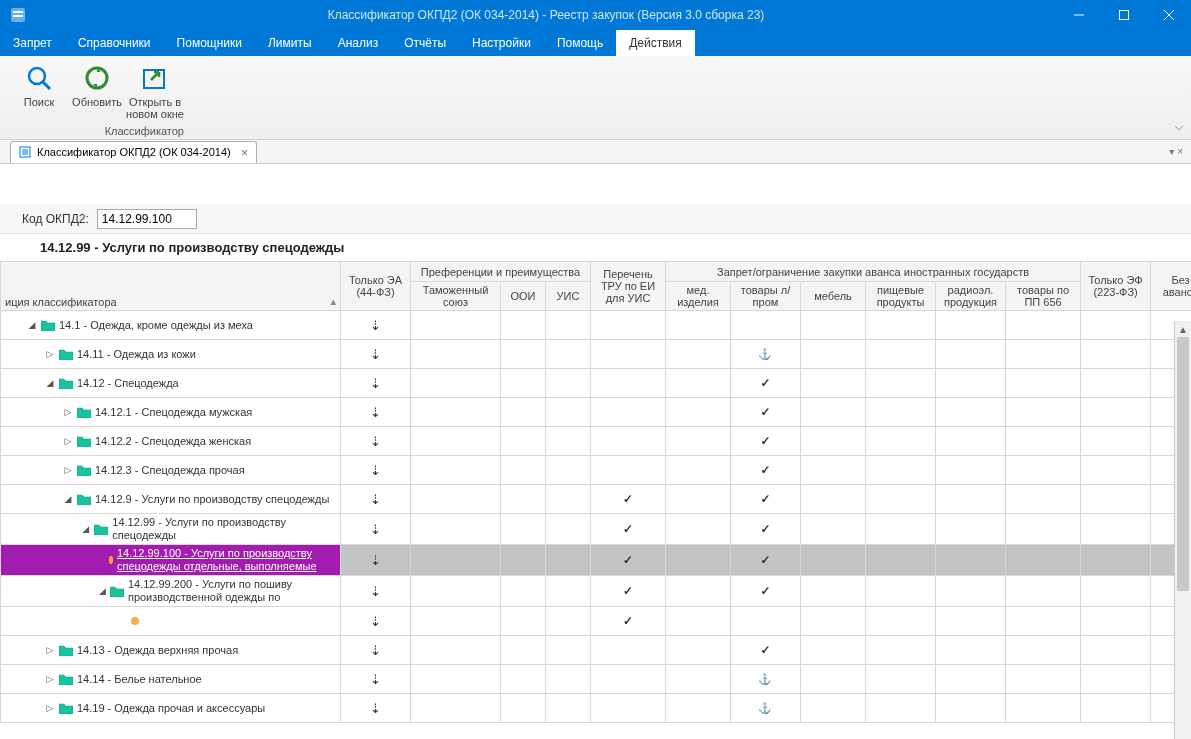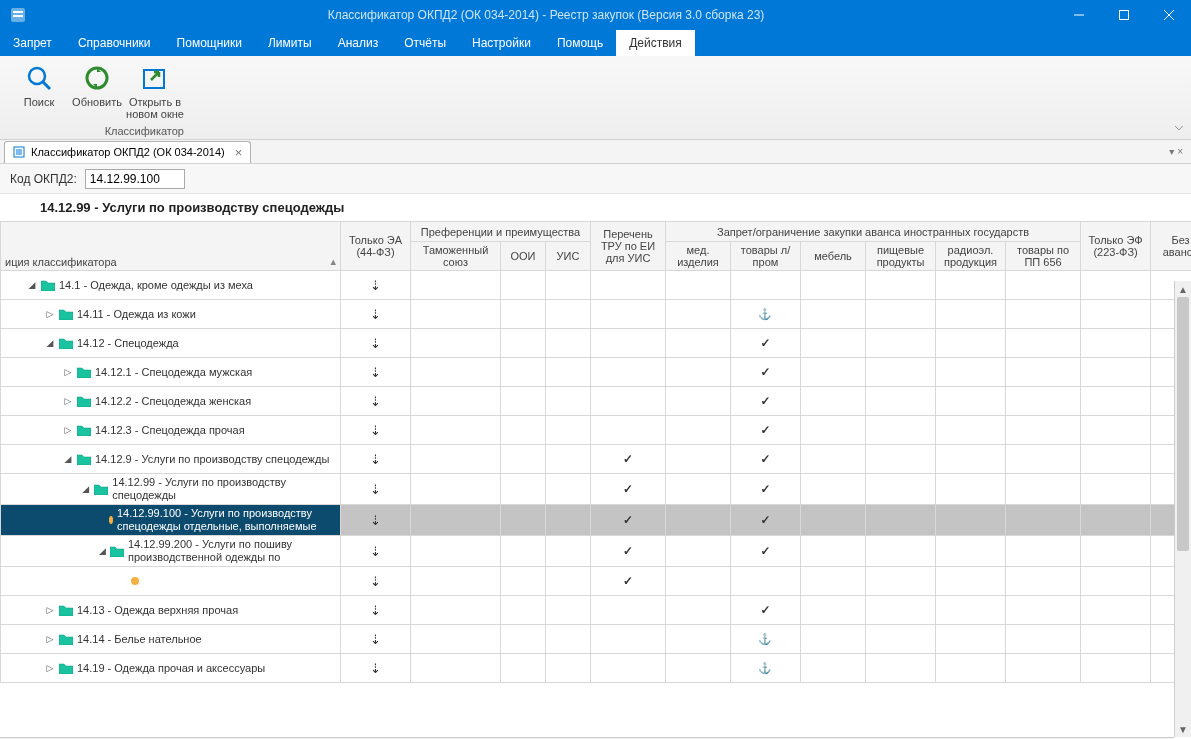--- a/index.html
+++ b/index.html
@@ -16,40 +16,40 @@
 .menubar > div { padding: 0 13px; display: flex; align-items: center; cursor: default; }
 .menubar > div.active-tab { background: #fff; color: #333; }
 
 .ribbon { height: 84px; background: linear-gradient(#f8f8f8,#eee); border-bottom: 1px solid #d0d0d0; position: relative; }
 .ribbon-group { position: absolute; top: 2px; left: 10px; height: 78px; display: flex; }
 .ribbon-btn { width: 58px; display: flex; flex-direction: column; align-items: center; justify-content: flex-start; padding-top: 4px; font-size: 11px; color: #444; text-align: center; }
 .ribbon-btn .icon { width: 32px; height: 32px; margin-bottom: 2px; display:flex; align-items:center; justify-content:center;}
 .ribbon-group-label { position: absolute; bottom: 2px; left: 10px; width: 174px; text-align: right; font-size: 11px; color: #555; }
 .ribbon-caret { position:absolute; right:8px; bottom:6px; color:#777; font-size:11px; }
 
-.doctabs { height: 24px; background: #f4f4f4; border-bottom: 1px solid #d0d0d0; display: flex; align-items: center; font-size: 11px; padding-left: 4px; }
+.doctabs { height: 24px; background: #f4f4f4; border-bottom: 1px solid #d0d0d0; display: flex; align-items: center; font-size: 11px; padding-left: 10px; }
 .doctab { background: #fff; border: 1px solid #b0b0b0; border-bottom: none; padding: 3px 8px; display: flex; align-items: center; gap: 6px; border-radius: 3px 3px 0 0; }
 .doctab .icon { width: 12px; height: 12px; }
 .doctab-close { color: #777; font-size: 13px; margin-left: 4px; }
 .doctabs-right { margin-left:auto; padding-right:8px; color:#777; font-size:10px;}
 
-.filterbar { height: 30px; display: flex; align-items: center; gap: 8px; padding: 0 10px; font-size: 12px; color: #333; background:#f7f7f7; border-bottom:1px solid #e5e5e5;}
+.filterbar { height: 30px; display: flex; align-items: center; gap: 8px; padding: 0 22px; font-size: 12px; color: #333; background:#f7f7f7; border-bottom:1px solid #e5e5e5;margin-top:40px;}
 .filterbar input { font-size: 12px; padding: 2px 4px; width: 100px; border:1px solid #aaa; }
 
 .section-title { font-size: 13px; font-weight: bold; padding: 6px 10px 6px 40px; color:#222;}
 
 .grid-area { width: 100%; height: 534px; overflow: hidden; position: relative; }
 
 .table-scroll { width: 100%; height: 100%; overflow: auto; }
 table.grid { border-collapse: collapse; font-size: 11px; color: #333; table-layout: fixed; width: 1172px; }
 table.grid th, table.grid td { border: 1px solid #d8d8d8; text-align: center; vertical-align: middle; padding: 2px 4px; background:#fff; }
 table.grid th { background: #f4f4f4; font-weight: normal; color:#444; }
 table.grid .tree-cell { text-align: left; }
 table.grid tr.selected td { background: #c4c4c4; color:#fff; }
-table.grid tr.selected td.tree-cell { background:#0c4a6e; }
+table.grid tr.selected td.tree-cell { background:#a21caf;text-decoration:underline; }
 
 .tree-node { display: flex; align-items: center; gap: 4px; height: 100%; min-height: 24px; }
 .expander { width: 10px; height: 10px; display: inline-flex; align-items:center; justify-content:center; font-size:9px; color:#555;}
 .folder-ico { width: 14px; height: 12px; display:inline-block; }
 .folder-ico svg { display:block; }
 .dot-ico { width:8px; height:8px; border-radius:50%; background:#f5b041; display:inline-block; }
 
 .mark-down::after { content: "⇣"; font-size:13px; color:#333; }
 .mark-check::after { content: "✓"; font-size:12px; color:#333; font-weight:bold; }
 .mark-anchor::after { content: "⚓"; font-size:11px; color:#333; }

